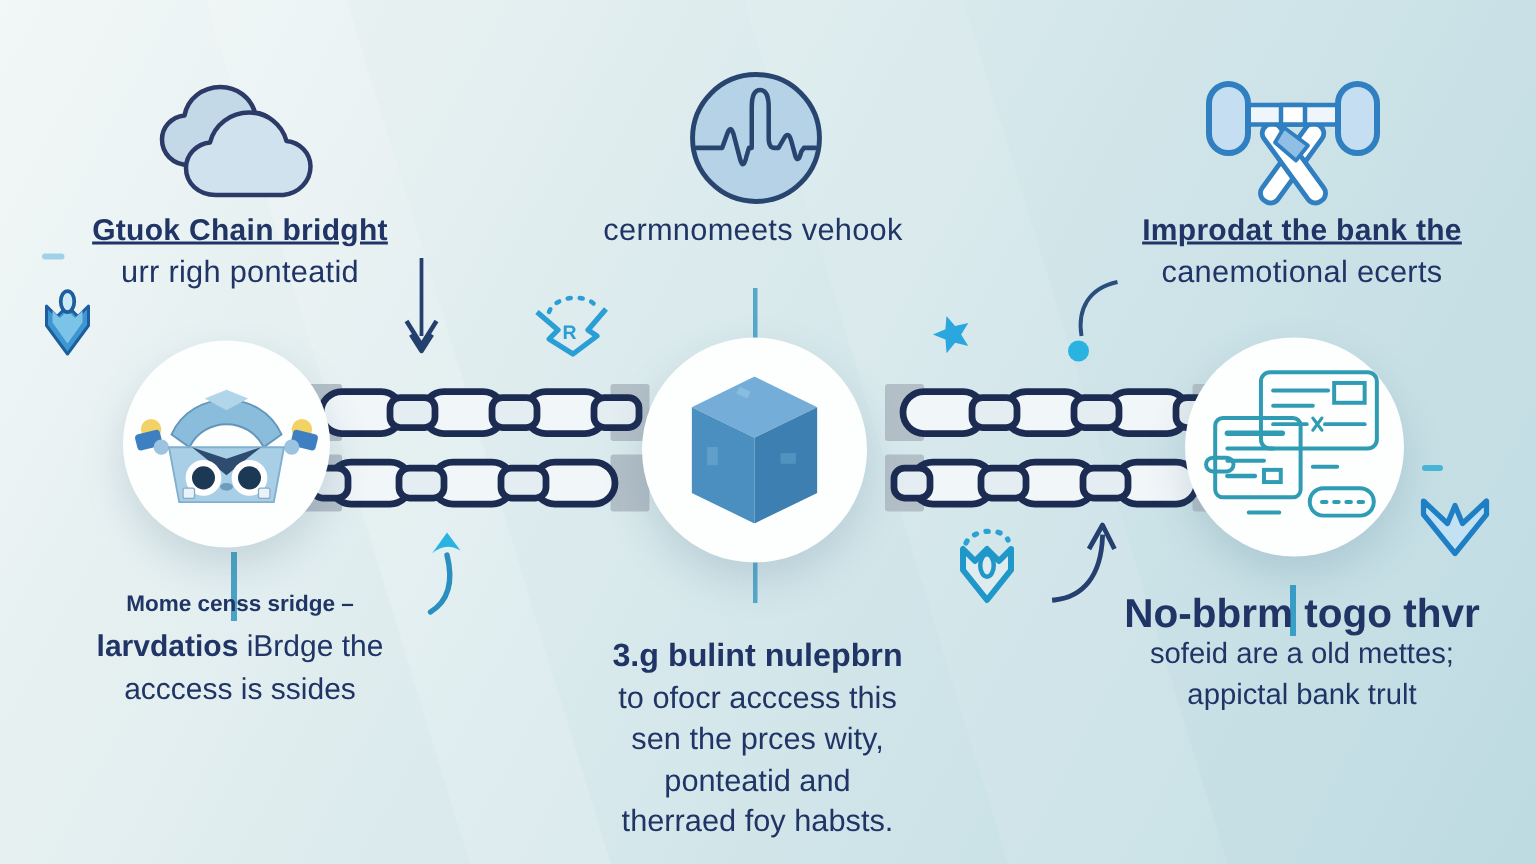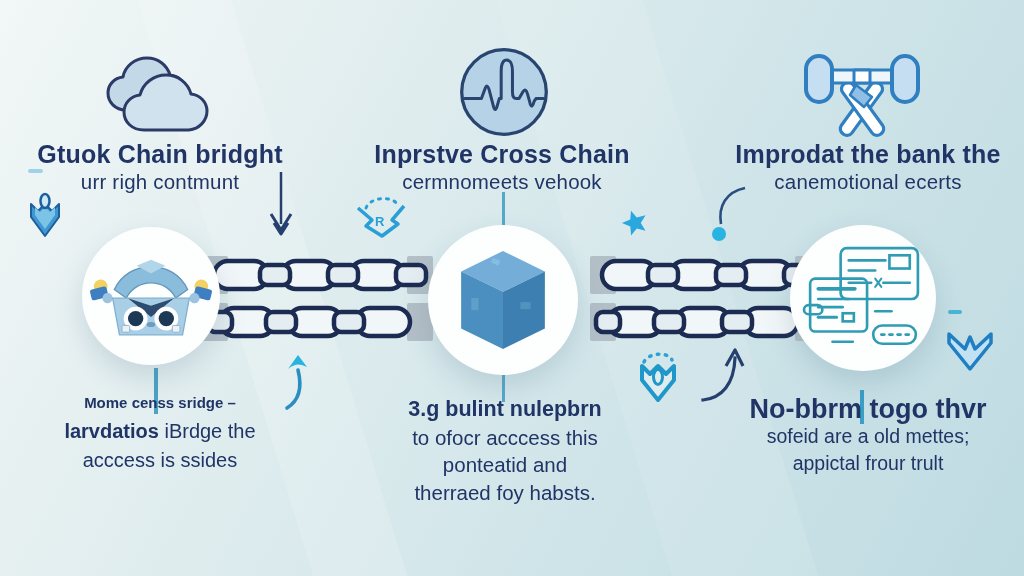--- a/index.html
+++ b/index.html
@@ -4,21 +4,21 @@
 <style>
   html,body{margin:0;padding:0;}
   body{width:1024px;height:576px;overflow:hidden;font-family:"Liberation Sans",sans-serif;}
   .stage{
     position:relative;width:1024px;height:576px;overflow:hidden;
     background:linear-gradient(118deg,#f2f7f7 0%,#e6f0f1 22%,#d8e9ec 48%,#cbe2e7 72%,#bedbe2 100%);
   }
   .streak{position:absolute;background:rgba(255,255,255,.16);transform:rotate(-17deg);pointer-events:none;}
   .abs{position:absolute;}
   .heading{position:absolute;text-align:center;color:#203566;}
-  .heading .l1{font-size:25px;line-height:28px;font-weight:600;letter-spacing:.2px;}
+  .heading .l1{font-size:20px;line-height:28px;font-weight:600;letter-spacing:.2px;text-decoration:underline;}
   .heading .l2{font-size:20.5px;line-height:28px;font-weight:400;letter-spacing:.2px;}
   .heading.center-col .l1{font-weight:700;}
   .para{position:absolute;text-align:center;color:#203566;}
   .para .b{font-weight:700;}
   .circle{position:absolute;background:#fdfefe;border-radius:50%;box-shadow:0 12px 28px rgba(70,110,135,.20);display:flex;align-items:center;justify-content:center;}
   .vline{position:absolute;background:#56a8c9;}
   .dash{position:absolute;border-radius:2px;}
   svg{display:block;}
 </style>
 </head>
@@ -50,24 +50,23 @@
       <rect x="28" y="20" width="64" height="13" fill="#eef6fb" stroke-width="3"></rect>
       <rect x="52" y="20" width="16" height="13" fill="#ffffff" stroke-width="3"></rect>
       <rect x="4" y="6" width="26" height="46" rx="13" fill="#c6def2" stroke-width="4"></rect>
       <rect x="90" y="6" width="26" height="46" rx="13" fill="#c6def2" stroke-width="4"></rect>
       <path d="M54 35 L70 47 L62 57 L48 45 Z" fill="#8fbfe4" stroke-width="2.5"></path>
     </g>
   </svg>
 
   <div class="heading" style="left:15px;top:140px;width:290px;">
     <div class="l1">Gtuok Chain bridght</div>
-    <div class="l2">urr righ contmunt</div>
+    <div class="l2">urr righ ponteatid</div>
   </div>
   <div class="heading center-col" style="left:352px;top:140px;width:300px;">
-    <div class="l1">Inprstve Cross Chain</div>
     <div class="l2">cermnomeets vehook</div>
   </div>
   <div class="heading" style="left:710px;top:140px;width:316px;">
     <div class="l1">Improdat the bank the</div>
     <div class="l2">canemotional ecerts</div>
   </div>
 
   <div class="dash" style="left:28px;top:169px;width:15px;height:4px;background:#9fd2e8;"></div>
 
   <svg class="abs" style="left:28px;top:190px;" width="34" height="50" viewBox="0 0 34 50">
@@ -230,25 +229,26 @@
     <path d="M5 6 L21 21 L26 9 L31 21 L47 6 L47 15 L26 41 L5 15 Z" fill="#c2e2f4" stroke="#1f7fc4" stroke-width="3.5" stroke-linejoin="round"></path>
   </svg>
 
   <div class="para" style="left:15px;top:388px;width:290px;font-size:20px;line-height:29px;">
     <div class="b" style="font-size:15px;">Mome censs sridge –</div>
     <div><span class="b">larvdatios</span><span> iBrdge the</span></div>
     <div>acccess is ssides</div>
   </div>
 
   <div class="para" style="left:350px;top:396px;width:310px;font-size:20.5px;line-height:27.5px;">
-    <div class="b" style="font-size:21.5px;">3.g bulint nulepbrn</div>
+    <div class="b" style="font-size:21.5px;margin-top:28px;">3.g bulint nulepbrn</div>
     <div>to ofocr acccess this</div>
+    <div>sen the prces wity,</div>
     <div>ponteatid and</div>
     <div>therraed foy habsts.</div>
   </div>
 
   <div class="para" style="left:712px;top:396px;width:312px;font-size:19.5px;line-height:27px;">
     <div class="b" style="font-size:27px;">No-bbrm togo thvr</div>
     <div>sofeid are a old mettes;</div>
-    <div>appictal frour trult</div>
+    <div>appictal bank trult</div>
   </div>
 
 </div>
 
 </body></html>

